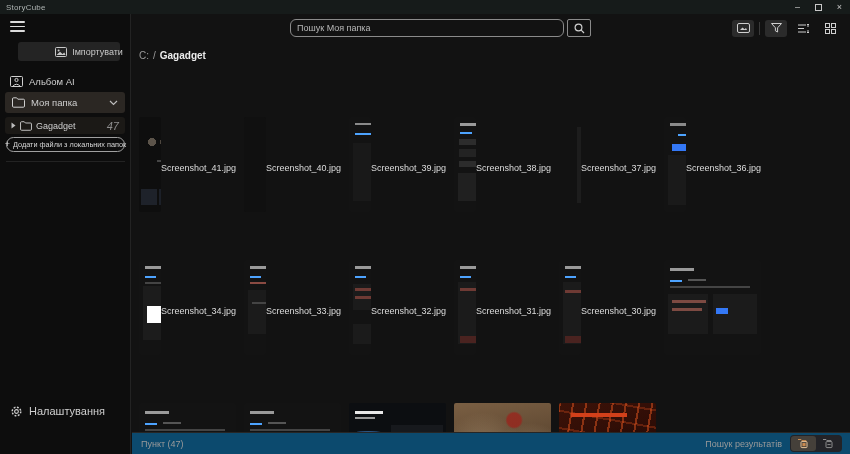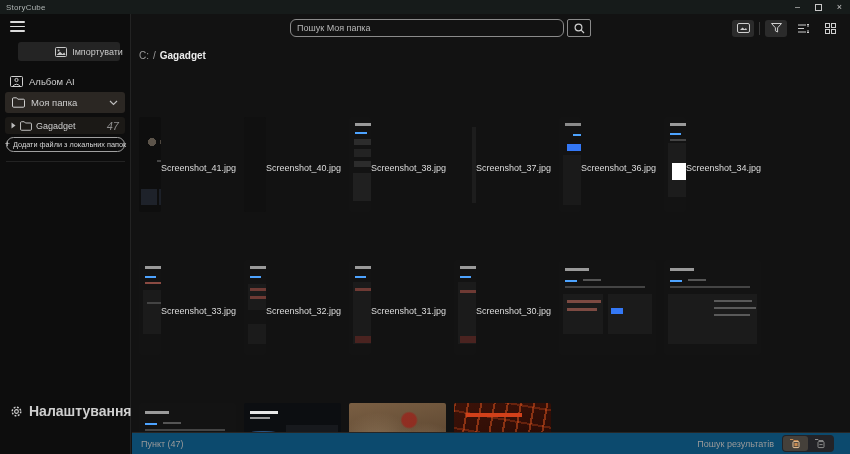--- a/index.html
+++ b/index.html
@@ -21,21 +21,21 @@
   .import-btn { position:absolute; left:18px; top:28px; width:102px; height:19px; background:#242424; border-radius:3px; display:flex; align-items:center; justify-content:center; gap:5px; font-size:9px; color:#c9c9c9; cursor:pointer;padding-left:40px; }
   .nav-row { position:absolute; display:flex; align-items:center; gap:6px; font-size:9.5px; color:#cfcfcf; cursor:pointer; }
   .row-album { left:10px; top:58px; width:112px; height:18px; }
   .row-myfolder { left:5px; top:78px; width:120px; height:21px; background:#2b2723; border-radius:3px; padding:0 7px; }
   .row-myfolder .chev { margin-left:auto; }
   .row-gagadget { left:5px; top:103px; width:120px; height:17px; background:#1b1916; border-radius:3px; padding:0 6px; gap:4px; font-size:9px; }
   .row-gagadget .count { margin-left:auto; color:#8d8d8d; font-size:11px;font-style:italic; }
   .add-files-btn { position:absolute; left:6px; top:123px; width:119px; height:15px; border:1px solid #a0a0a0; border-radius:8px; display:flex; align-items:center; justify-content:center; gap:3px; font-size:7.3px; color:#d6d6d6; background:transparent; cursor:pointer; white-space:nowrap; }
   .add-files-btn .plus { font-size:9px; line-height:1; color:#d6d6d6; }
   .side-divider { position:absolute; left:6px; top:147px; width:119px; height:1px; background:#232323; }
-  .row-settings { left:10px; top:388px; width:112px; height:18px; font-size:14px;font-weight:bold; }
+  .row-settings { left:10px; top:388px; width:112px; height:18px; font-size:11px; }
   .icon { display:inline-flex; align-items:center; justify-content:center; flex:0 0 auto; }
 
   
   .main { position:absolute; left:132px; top:14px; width:718px; height:440px; background:#121212; }
 
   .search-wrap { position:absolute; left:158px; top:5px; display:flex; align-items:center; gap:3px; }
   .search-input { width:274px; height:18px; background:#121212; border:1px solid #8a8a8a; border-radius:6px; color:#d6d6d6; font-size:9px; padding:0 6px; font-family:"Liberation Sans", sans-serif; outline:none; }
   .search-input::placeholder { color:#b8b8b8; }
   .search-btn { width:24px; height:18px; background:#121212; border:1px solid #8a8a8a; border-radius:2px; display:flex; align-items:center; justify-content:center; cursor:pointer; }
 
@@ -200,21 +200,21 @@
   .k-game-red { background:
     radial-gradient(circle at 70% 85%, rgba(0,0,0,.85), transparent 55%),
     linear-gradient(#d2401a,#d2401a) 12px 10px / 56px 4px no-repeat,
     repeating-linear-gradient(100deg, rgba(225,85,30,.5) 0 2px, transparent 2px 13px),
     repeating-linear-gradient(10deg, rgba(200,70,25,.35) 0 2px, transparent 2px 17px),
     linear-gradient(160deg,#3c1208,#1b0604); }
 
   
   .statusbar { position:absolute; left:0; bottom:0; width:718px; height:22px; background:#0c4a6e; border-top:1px solid #262626; display:flex; align-items:center; font-size:9px; color:#9a9a9a; }
   .statusbar .left { padding-left:9px; }
-  .statusbar .right { margin-left:auto; display:flex; align-items:center; gap:8px; padding-right:16px; }
+  .statusbar .right { margin-left:auto; display:flex; align-items:center; gap:8px; padding-right:8px; }
   .toggle-group { display:flex; align-items:center; background:#232327; border-radius:4px; padding:1px; }
   .toggle-btn { width:25px; height:15px; display:flex; align-items:center; justify-content:center; border-radius:3px; cursor:pointer; }
   .toggle-btn.active { background:#45403a; }
 </style>
 </head>
 <body>
 
 <div class="app">
 
   <div class="titlebar">
@@ -367,20 +367,24 @@
     </div>
 
     <div class="grid">
         <div class="cell">
           <div class="thumb k-welcome-avatars"></div>
           <div class="fname">Screenshot_41.jpg</div>
         </div>
         <div class="cell">
           <div class="thumb k-welcome-devices"></div>
           <div class="fname">Screenshot_40.jpg</div>
+        </div>
+        <div class="cell">
+          <div class="thumb k-tabs-empty"></div>
+          <div class="fname">Screenshot_39.jpg</div>
         </div>
         <div class="cell">
           <div class="thumb k-settings-list"></div>
           <div class="fname">Screenshot_38.jpg</div>
         </div>
         <div class="cell">
           <div class="thumb k-color-wheel"></div>
           <div class="fname">Screenshot_37.jpg</div>
         </div>
         <div class="cell">

